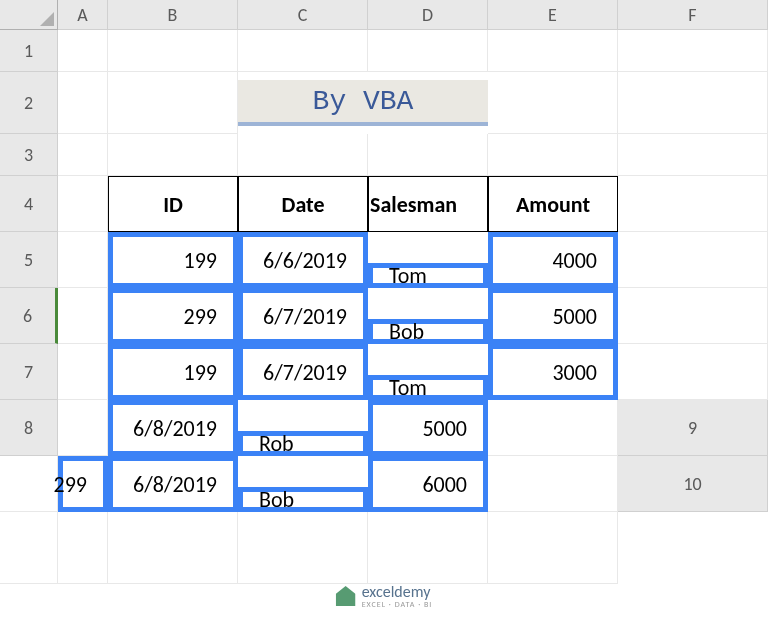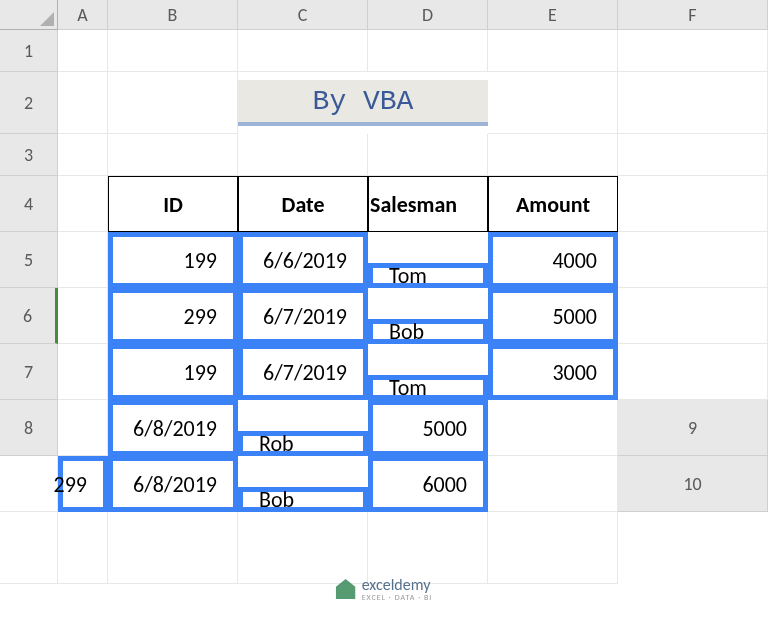--- a/index.html
+++ b/index.html
@@ -103,21 +103,21 @@
     }
     .table-cell.right {
       justify-content: flex-end;
     }
     .table-cell.left {
       justify-content: flex-start;
       margin-top: 31px;
     }
     .watermark {
       position: absolute;
-      bottom: 41px;
+      bottom: 34px;
       left: 50%;
       transform: translateX(-50%);
       display: flex;
       align-items: center;
       gap: 6px;
       opacity: 0.85;
     }
     .watermark-icon {
       width: 20px;
       height: 20px;

